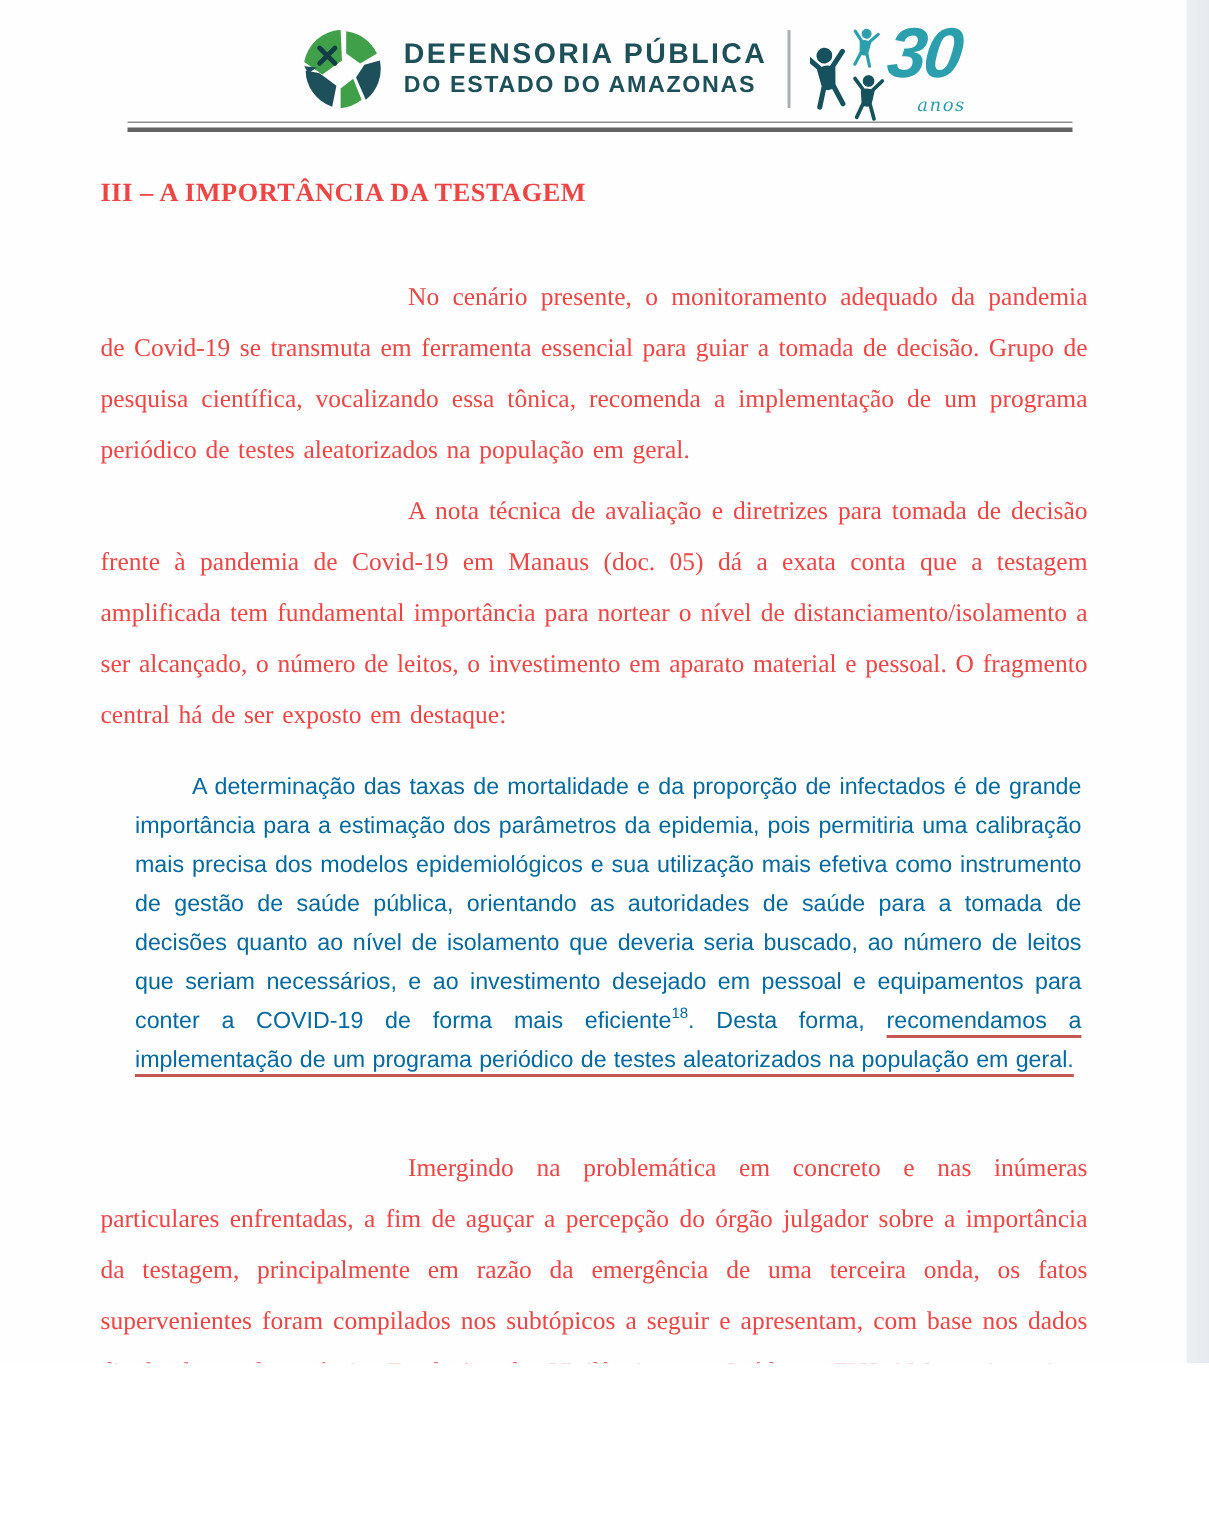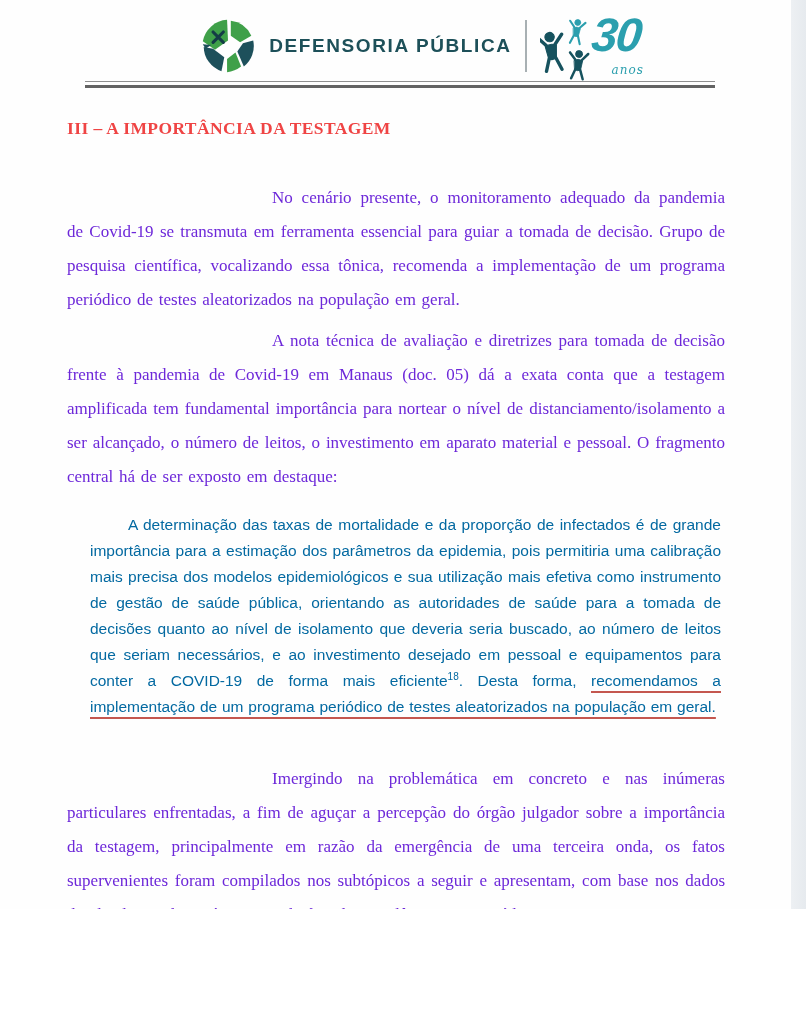--- a/index.html
+++ b/index.html
@@ -46,21 +46,21 @@
   .rule-thin{border-top:1.5px solid #8f8f8f;margin-bottom:3px;}
   .rule-thick{border-top:3.5px solid #636363;}
   
   .doc{margin:28px 68px 0 67px;width:658px;}
   .section-title{
     font-size:17.5px;font-weight:bold;color:#ef4444;margin:30px 0 42px 0;
     letter-spacing:0.4px;
   }
   .para{
     font-size:17px;line-height:34px;text-align:justify;text-indent:205px;
-    word-spacing:1.5px;margin:0 0 7px 0;color:#6d28d9;
+    word-spacing:1.5px;margin:0 0 7px 0;color:#ef4444;
   }
   .quote{
     margin:18px 4px 42px 23px;
     font-family:"Liberation Sans",sans-serif;font-size:15.5px;line-height:26px;
     text-align:justify;text-indent:38px;color:#0369a1;word-spacing:0.5px;
   }
   .quote sup{font-size:10px;line-height:0;}
   .red-underline{
     text-decoration:underline;
     text-decoration-color:#c4574f;
@@ -82,20 +82,21 @@
         <path d="M33,3 A28,28 0 0 1 55,19 L43,26 33,19 Z" fill="#3fa049"></path>
         <path d="M57,24 A28,28 0 0 1 47,52 L40,36 46,27 Z" fill="#1d505b"></path>
         <path d="M4,31 A28,28 0 0 0 23,57 L26,42 14,33 Z" fill="#1d505b"></path>
         <path d="M29,44 L38,37 44,52 A28,28 0 0 1 29,58 Z" fill="#3fa049"></path>
         <path d="M3,28 L12,29 6,33 Z" fill="#1d505b"></path>
         <path d="M14,15 L25,26 M25,15 L14,26" stroke="#143c46" stroke-width="3.4" stroke-linecap="round" fill="none"></path>
       </svg>
 
       <div class="org-text">
         <div class="org-line1">DEFENSORIA PÚBLICA</div>
+        <div class="org-line2">DO ESTADO DO AMAZONAS</div>
       </div>
 
       <div class="v-divider"></div>
 
       <div class="anniversary">
         <svg class="figures" viewBox="0 0 70 86" aria-hidden="true">
           <defs>
             <g id="fig" stroke-linecap="round">
               <circle cx="0" cy="-13" r="4.2"></circle>
               <path d="M-5,-5 Q0,-8 5,-5 L3.5,6 Q0,8.5 -3.5,6 Z"></path>

